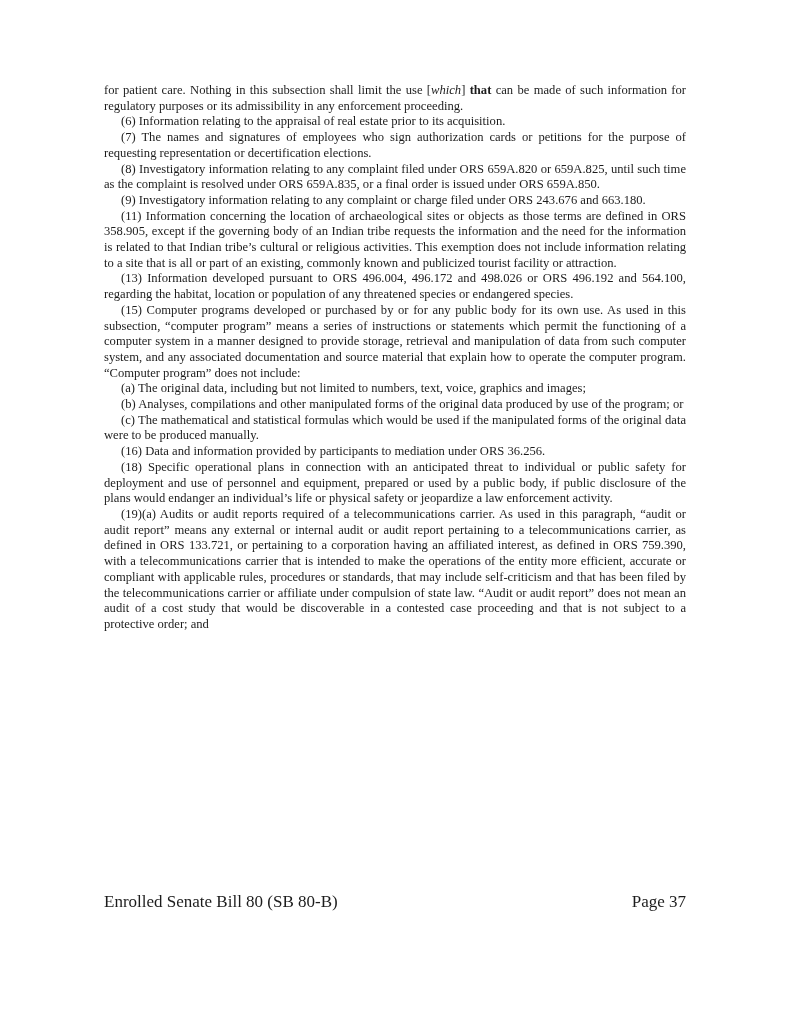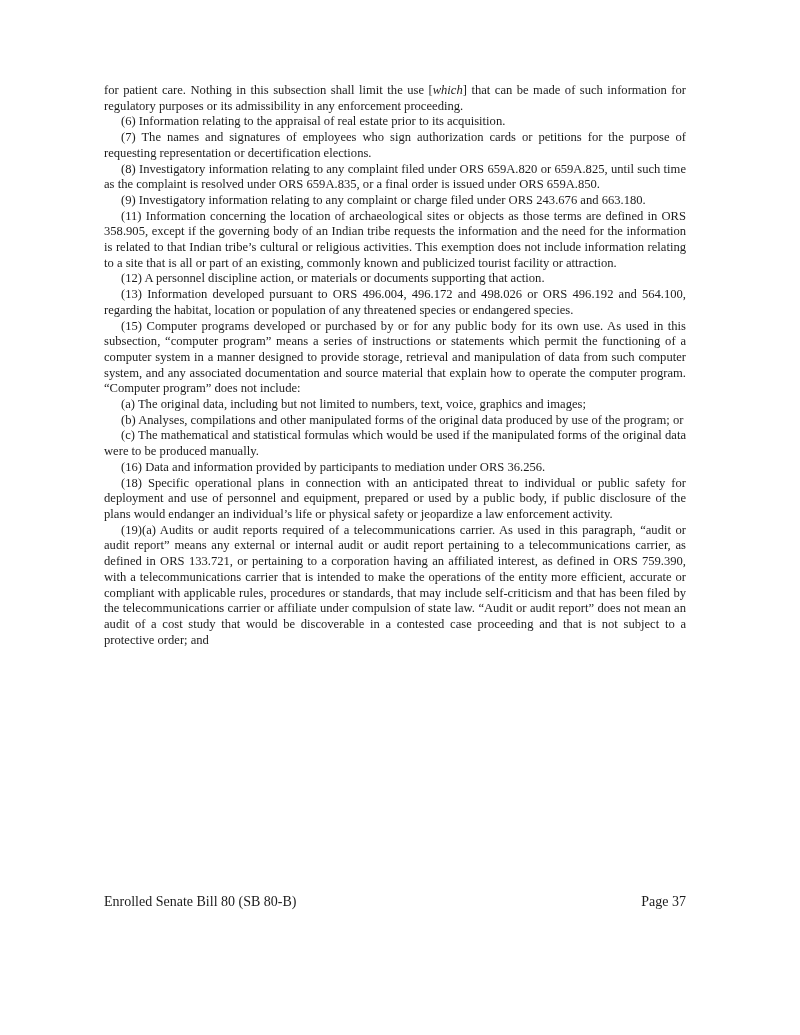--- a/index.html
+++ b/index.html
@@ -32,45 +32,44 @@
   .para {
     margin: 0;
   }
   .para.indent {
     text-indent: 17px;
   }
   .em {
     font-style: italic;
   }
   .strong {
-    font-weight: normal;
+    font-weight: bold;
   }
   .footer {
     position: absolute;
     left: 104px;
     top: 894px;
     width: 582px;
     display: flex;
     justify-content: space-between;
-    font-size: 14px;
+    font-size: 17px;
     line-height: 15.7px;
   }
 </style>
 </head>
 <body>
 
 <div class="page">
   <div class="doc-body" id="doc-body">
       <p class="para"><span>for patient care. Nothing in this subsection shall limit the use [</span><span class="em">which</span><span>] </span><span class="strong">that</span><span> can be made of such information for regulatory purposes or its admissibility in any enforcement proceeding.</span></p>
       <p class="para indent">(6) Information relating to the appraisal of real estate prior to its acquisition.</p>
       <p class="para indent">(7) The names and signatures of employees who sign authorization cards or petitions for the purpose of requesting representation or decertification elections.</p>
       <p class="para indent">(8) Investigatory information relating to any complaint filed under ORS 659A.820 or 659A.825, until such time as the complaint is resolved under ORS 659A.835, or a final order is issued under ORS 659A.850.</p>
       <p class="para indent">(9) Investigatory information relating to any complaint or charge filed under ORS 243.676 and 663.180.</p>
       <p class="para indent">(11) Information concerning the location of archaeological sites or objects as those terms are defined in ORS 358.905, except if the governing body of an Indian tribe requests the information and the need for the information is related to that Indian tribe’s cultural or religious activities. This exemption does not include information relating to a site that is all or part of an existing, commonly known and publicized tourist facility or attraction.</p>
-      <p class="para indent">(12) A personnel discipline action, or materials or documents supporting that action.</p>
       <p class="para indent">(13) Information developed pursuant to ORS 496.004, 496.172 and 498.026 or ORS 496.192 and 564.100, regarding the habitat, location or population of any threatened species or endangered species.</p>
       <p class="para indent">(15) Computer programs developed or purchased by or for any public body for its own use. As used in this subsection, “computer program” means a series of instructions or statements which permit the functioning of a computer system in a manner designed to provide storage, retrieval and manipulation of data from such computer system, and any associated documentation and source material that explain how to operate the computer program. “Computer program” does not include:</p>
       <p class="para indent">(a) The original data, including but not limited to numbers, text, voice, graphics and images;</p>
       <p class="para indent">(b) Analyses, compilations and other manipulated forms of the original data produced by use of the program; or</p>
       <p class="para indent">(c) The mathematical and statistical formulas which would be used if the manipulated forms of the original data were to be produced manually.</p>
       <p class="para indent">(16) Data and information provided by participants to mediation under ORS 36.256.</p>
       <p class="para indent">(18) Specific operational plans in connection with an anticipated threat to individual or public safety for deployment and use of personnel and equipment, prepared or used by a public body, if public disclosure of the plans would endanger an individual’s life or physical safety or jeopardize a law enforcement activity.</p>
       <p class="para indent">(19)(a) Audits or audit reports required of a telecommunications carrier. As used in this paragraph, “audit or audit report” means any external or internal audit or audit report pertaining to a telecommunications carrier, as defined in ORS 133.721, or pertaining to a corporation having an affiliated interest, as defined in ORS 759.390, with a telecommunications carrier that is intended to make the operations of the entity more efficient, accurate or compliant with applicable rules, procedures or standards, that may include self-criticism and that has been filed by the telecommunications carrier or affiliate under compulsion of state law. “Audit or audit report” does not mean an audit of a cost study that would be discoverable in a contested case proceeding and that is not subject to a protective order; and</p>
     </div>
   <div class="footer">

